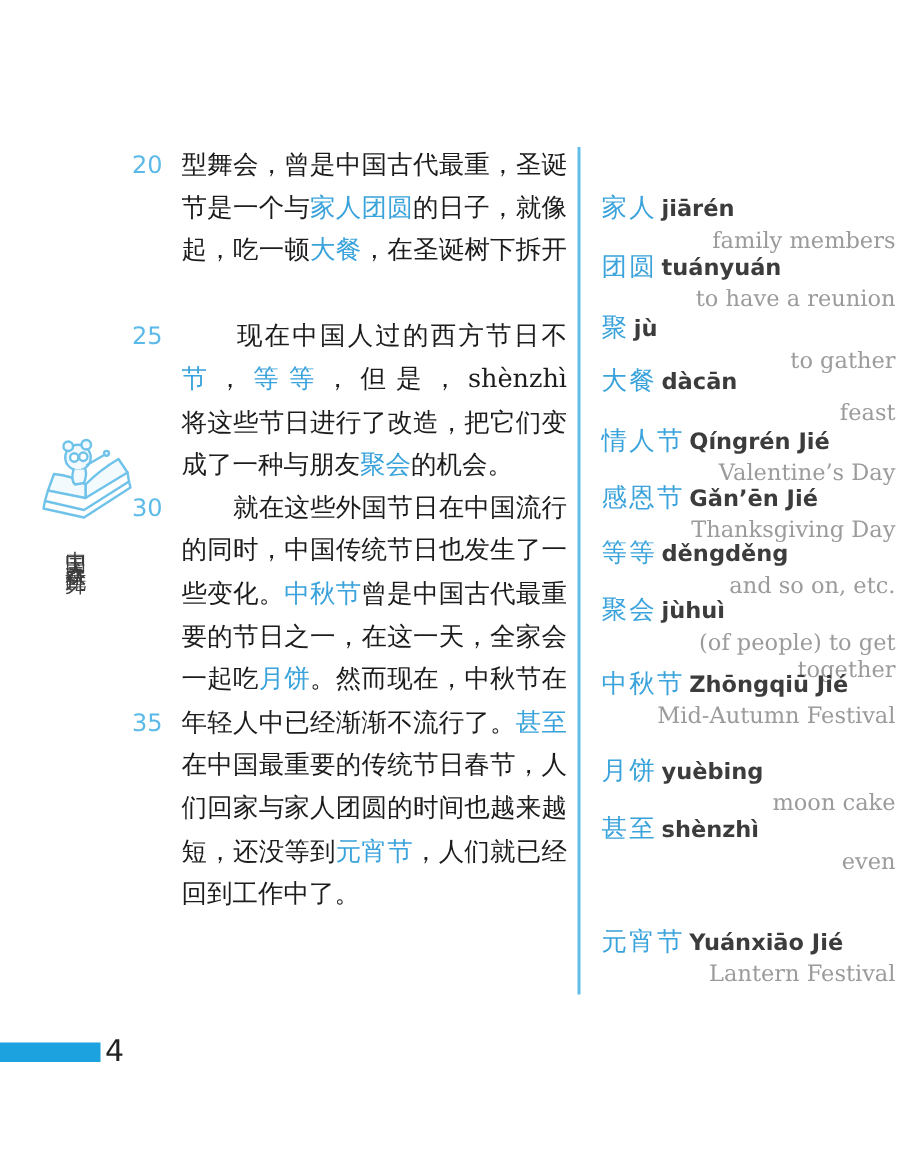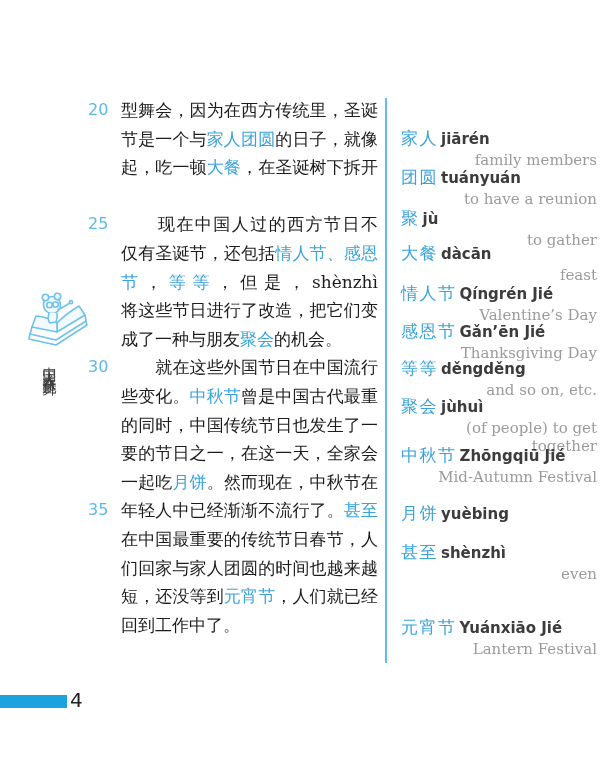--- a/index.html
+++ b/index.html
@@ -72,64 +72,60 @@
       <path d="M22 21 Q20 28 23 31 L29 30 Q31 25 30 21" fill="#F2FAFE"></path>
       <path d="M31 18 L43 11"></path>
       <circle cx="44" cy="10.2" r="1.6" fill="#F2FAFE"></circle>
     </svg>
   </div>
   <div class="side-title">中国人喜欢跳舞</div>
 
   <main class="text-block">
       <div class="text-line">
         <span class="line-num">20</span>
-        <span class="line-content"><span>型舞会，因为在西方传统里，圣诞</span></span>
+        <span class="line-content"><span>型舞会，曾是中国古代最重，圣诞</span></span>
       </div>
       <div class="text-line">
         <span class="line-num"></span>
         <span class="line-content"><span>节是一个与</span><span class="hl">家人团圆</span><span>的日子，就像</span></span>
       </div>
       <div class="text-line">
         <span class="line-num"></span>
         <span class="line-content"><span>起，吃一顿</span><span class="hl">大餐</span><span>，在圣诞树下拆开</span></span>
       </div>
       <div class="text-line">
         <span class="line-num"></span>
       </div>
       <div class="text-line">
         <span class="line-num">25</span>
         <span class="line-content"><span>　　现在中国人过的西方节日不</span></span>
       </div>
       <div class="text-line">
         <span class="line-num"></span>
-        <span class="line-content"><span>仅有圣诞节，还包括</span><span class="hl">情人节、感恩</span></span>
-      </div>
-      <div class="text-line">
-        <span class="line-num"></span>
         <span class="line-content"><span class="hl">节</span><span>，</span><span class="hl">等等</span><span>，但是，shènzhì</span></span>
       </div>
       <div class="text-line">
         <span class="line-num"></span>
         <span class="line-content"><span>将这些节日进行了改造，把它们变</span></span>
       </div>
       <div class="text-line">
         <span class="line-num"></span>
         <span class="line-content last"><span>成了一种与朋友</span><span class="hl">聚会</span><span>的机会。</span></span>
       </div>
       <div class="text-line">
         <span class="line-num">30</span>
         <span class="line-content"><span>　　就在这些外国节日在中国流行</span></span>
       </div>
       <div class="text-line">
         <span class="line-num"></span>
+        <span class="line-content"><span>的同时，中国传统节日也发生了一</span></span>
+      </div>
+      <div class="text-line">
+        <span class="line-num"></span>
         <span class="line-content"><span>些变化。</span><span class="hl">中秋节</span><span>曾是中国古代最重</span></span>
-      </div>
-      <div class="text-line">
-        <span class="line-num"></span>
-        <span class="line-content"><span>的同时，中国传统节日也发生了一</span></span>
       </div>
       <div class="text-line">
         <span class="line-num"></span>
         <span class="line-content"><span>要的节日之一，在这一天，全家会</span></span>
       </div>
       <div class="text-line">
         <span class="line-num"></span>
         <span class="line-content"><span>一起吃</span><span class="hl">月饼</span><span>。然而现在，中秋节在</span></span>
       </div>
       <div class="text-line">
@@ -188,20 +184,21 @@
     <div class="vocab-entry" style="top:395px">
       <div><span class="v-hanzi">聚会</span><span class="v-pinyin">jùhuì</span></div>
       <div class="v-english">(of people) to get together</div>
     </div>
     <div class="vocab-entry" style="top:444px">
       <div><span class="v-hanzi">中秋节</span><span class="v-pinyin">Zhōngqiū Jié</span></div>
       <div class="v-english">Mid-Autumn Festival</div>
     </div>
     <div class="vocab-entry" style="top:502px">
       <div><span class="v-hanzi">月饼</span><span class="v-pinyin">yuèbing</span></div>
+      <div class="v-english">moon cake</div>
     </div>
     <div class="vocab-entry" style="top:541px">
       <div><span class="v-hanzi">甚至</span><span class="v-pinyin">shènzhì</span></div>
       <div class="v-english">even</div>
     </div>
     <div class="vocab-entry" style="top:616px">
       <div><span class="v-hanzi">元宵节</span><span class="v-pinyin">Yuánxiāo Jié</span></div>
       <div class="v-english">Lantern Festival</div>
     </div>
   </aside>

